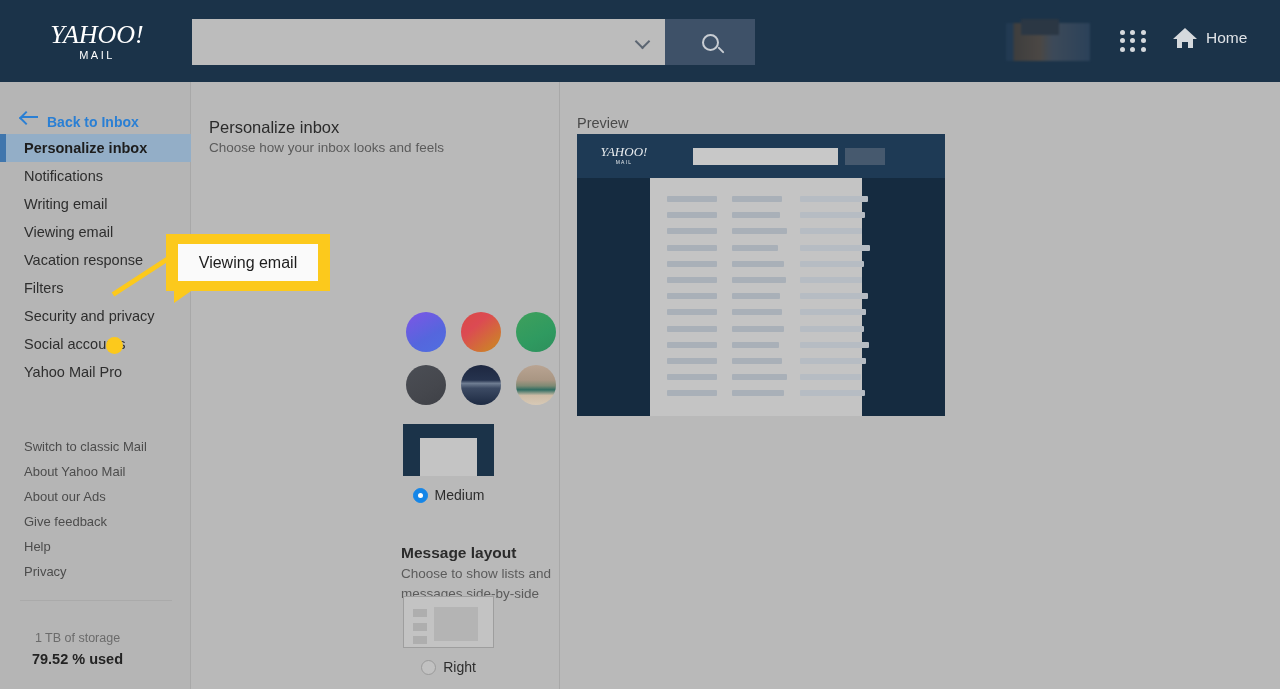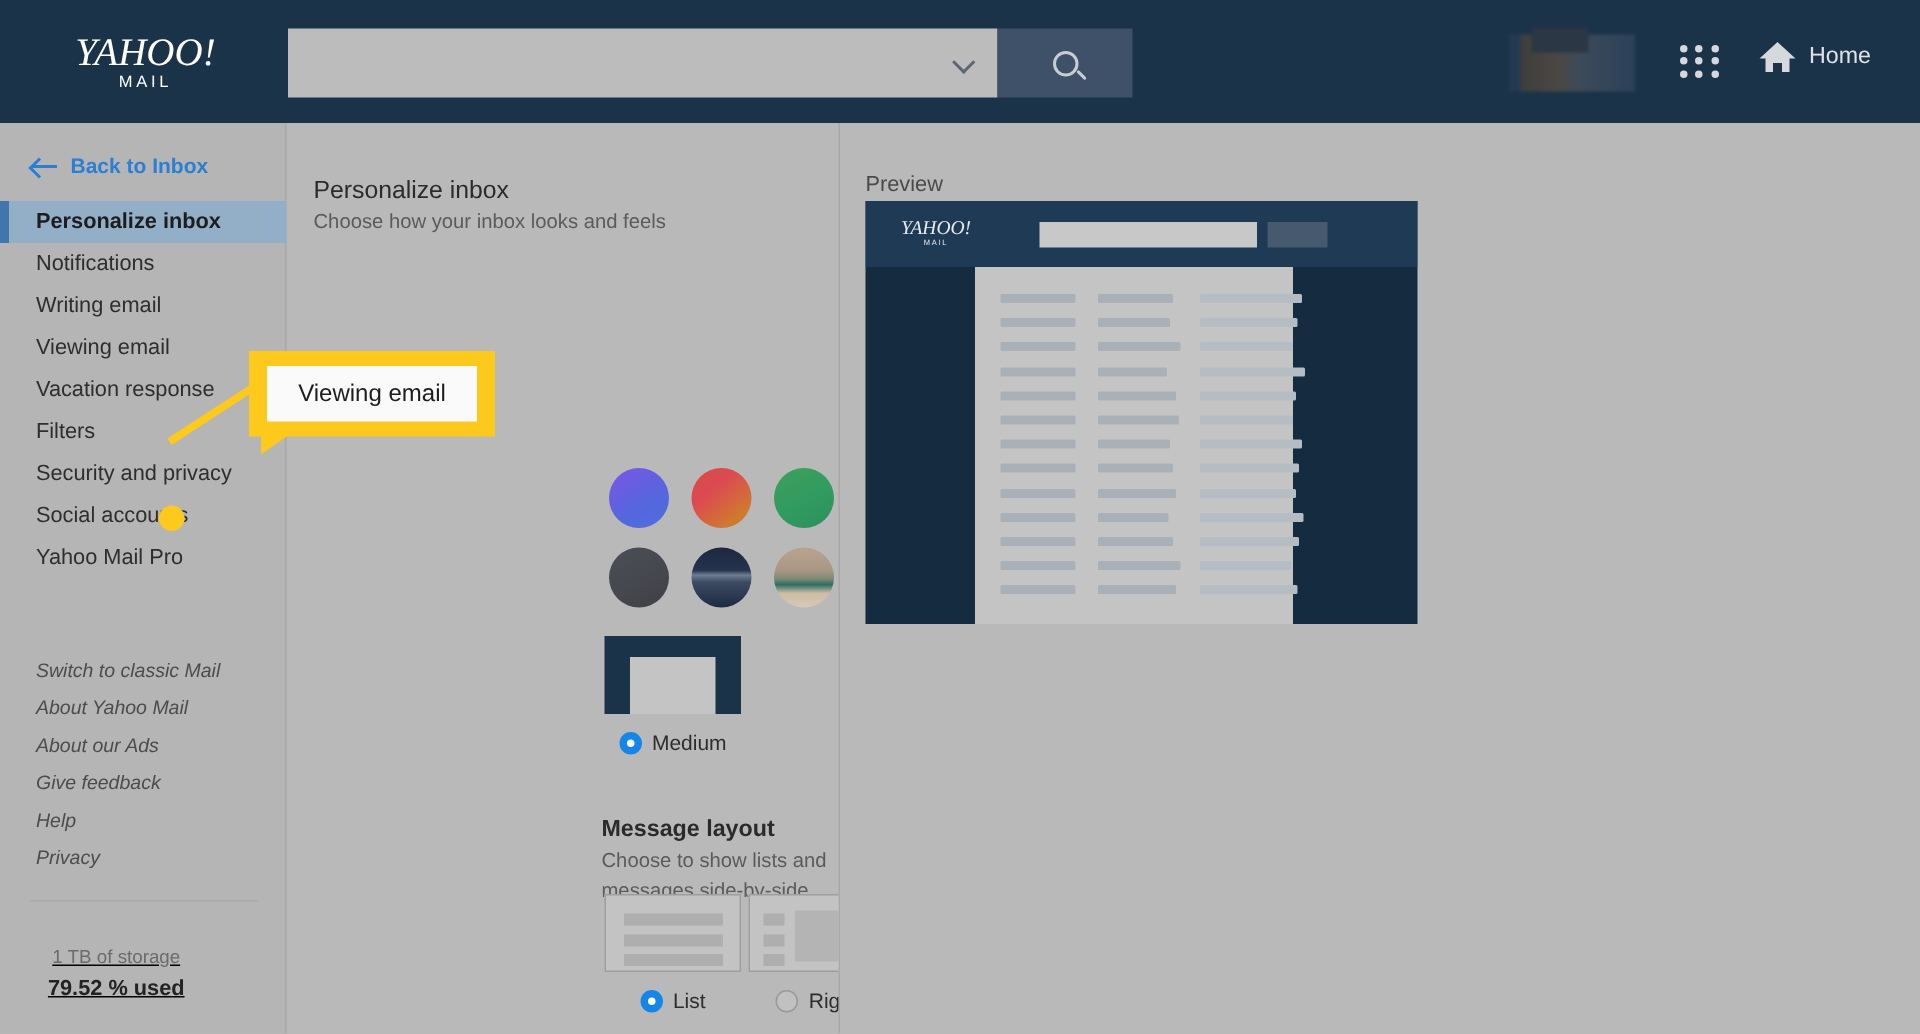--- a/index.html
+++ b/index.html
@@ -121,53 +121,53 @@
   .back-arrow::before {
     content: ""; position: absolute; left: 0; top: 5px;
     width: 17px; height: 2px; background: #2a7fd4;
   }
   .back-arrow::after {
     content: ""; position: absolute; left: 0px; top: 2px;
     width: 8px; height: 8px;
     border-left: 2px solid #2a7fd4; border-bottom: 2px solid #2a7fd4;
     transform: rotate(45deg);
   }
-  .back-txt { color: #2a7fd4; font-size: 14px; font-weight: bold; }
+  .back-txt { color: #2a7fd4; font-size: 14px; font-weight: bold; margin-top: 12px; }
 
   .nav { position: absolute; left: 0; top: 52px; width: 191px; }
   .nav-item {
     position: relative;
     height: 28px; line-height: 28px;
     padding-left: 24px;
     font-size: 14.5px; color: #2e2e2e;
     cursor: pointer;
   }
   .nav-item.active {
     background: #93aec7;
     font-weight: bold; color: #1d1d1d;
   }
   .nav-item.active::before {
     content: ""; position: absolute; left: 0; top: 0;
     width: 6px; height: 28px; background: #4076ad;
   }
 
-  .links { position: absolute; left: 0; top: 352px; width: 229px; font-style: italic; }
+  .links { position: absolute; left: 0; top: 352px; width: 229px; }
   .link-item {
     height: 25px; line-height: 25px;
     padding-left: 24px;
     font-size: 13px; color: #4c4c4c;
     cursor: pointer;
   }
   .divider {
     position: absolute; left: 20px; top: 518px;
     width: 152px; height: 1px; background: #aaaaaa;
   }
   .storage {
     position: absolute; left: 0; top: 546px;
-    width: 155px; text-align: center; text-decoration: underline;
+    width: 155px; text-align: center;
   }
   .storage-top { font-size: 12.5px; color: #6b6b6b; line-height: 20px; }
   .storage-bot { font-size: 14.5px; color: #232323; font-weight: bold; line-height: 22px; }
 
   
   .settings {
     position: absolute; left: 192px; top: 0;
     width: 368px; height: 607px;
     background: #b9b9b9;
     border-right: 1px solid #a8a8a8;
@@ -473,31 +473,20 @@
       </div>
 
     </div>
 
     <div id="blk-layout">
       <div class="sec-title bold">Message layout</div>
       <div class="sec-desc">Choose to show lists and messages side-by-side</div>
     </div>
 
     <div class="layouts">
-      <div class="theme-cell">
-        <div class="lay-box">
-          <span class="bar" style="left:12px;top:12px;width:66px;height:8px;"></span>
-          <span class="bar" style="left:12px;top:26px;width:66px;height:8px;"></span>
-          <span class="bar" style="left:12px;top:39px;width:66px;height:8px;"></span>
-        </div>
-        <div class="radio-row">
-          <span class="radio on"></span>
-          <span class="radio-lbl">List</span>
-        </div>
-      </div>
       <div class="theme-cell">
         <div class="lay-box">
           <span class="bar" style="left:9px;top:12px;width:14px;height:8px;"></span>
           <span class="bar" style="left:9px;top:26px;width:14px;height:8px;"></span>
           <span class="bar" style="left:9px;top:39px;width:14px;height:8px;"></span>
           <span class="blk" style="left:30px;top:10px;width:44px;height:34px;"></span>
         </div>
         <div class="radio-row">
           <span class="radio"></span>
           <span class="radio-lbl">Right</span>

